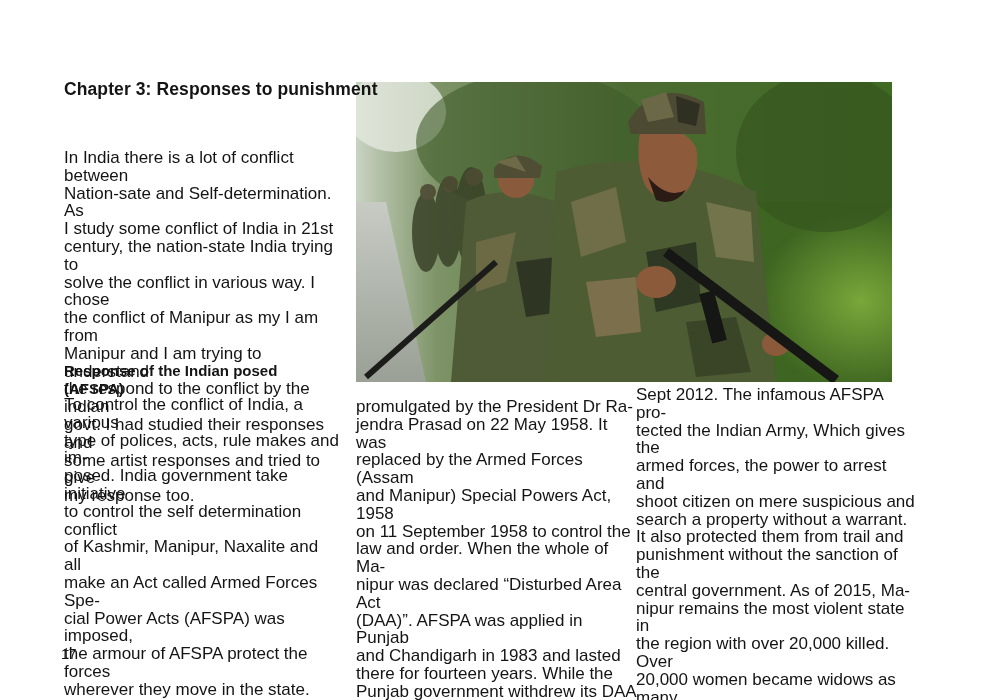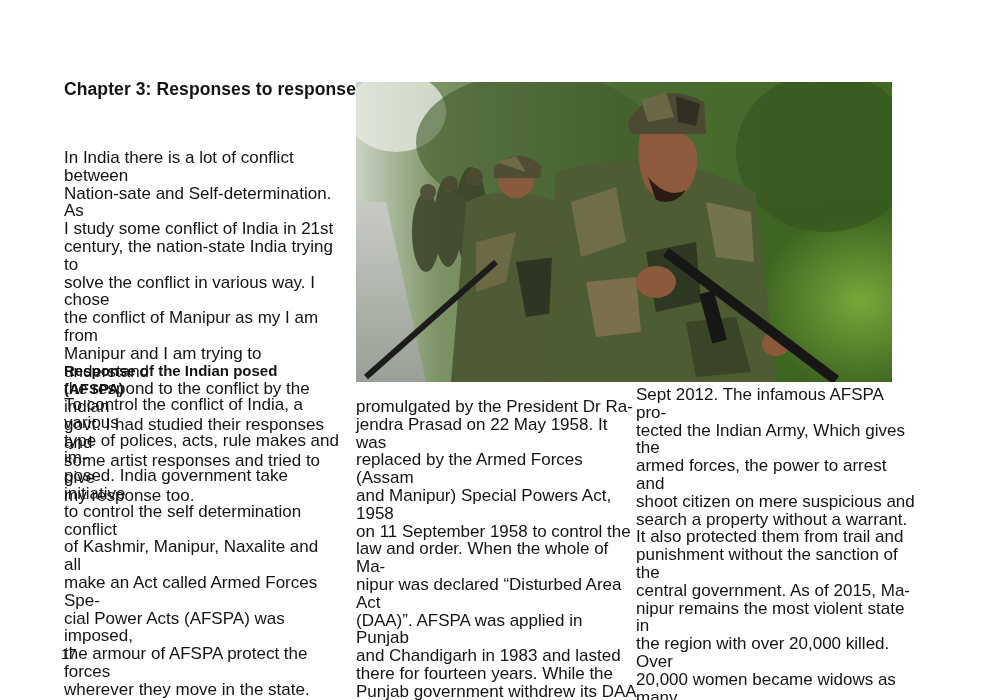--- a/index.html
+++ b/index.html
@@ -80,21 +80,21 @@
     }
     .photo svg {
       display: block;
       width: 536px;
       height: 300px;
     }
   </style>
 </head>
 <body>
 
-<div class="title">Chapter 3: Responses to response</div>
+<div class="title">Chapter 3: Responses to punishment</div>
 
 <div class="para intro">In India there is a lot of conflict between
 Nation-sate and Self-determination. As
 I study some conflict of India in 21st
 century, the nation-state India trying to
 solve the conflict in various way. I chose
 the conflict of Manipur as my I am from
 Manipur and I am trying to understand
 the respond to the conflict by the indian
 govt. I had studied their responses and

